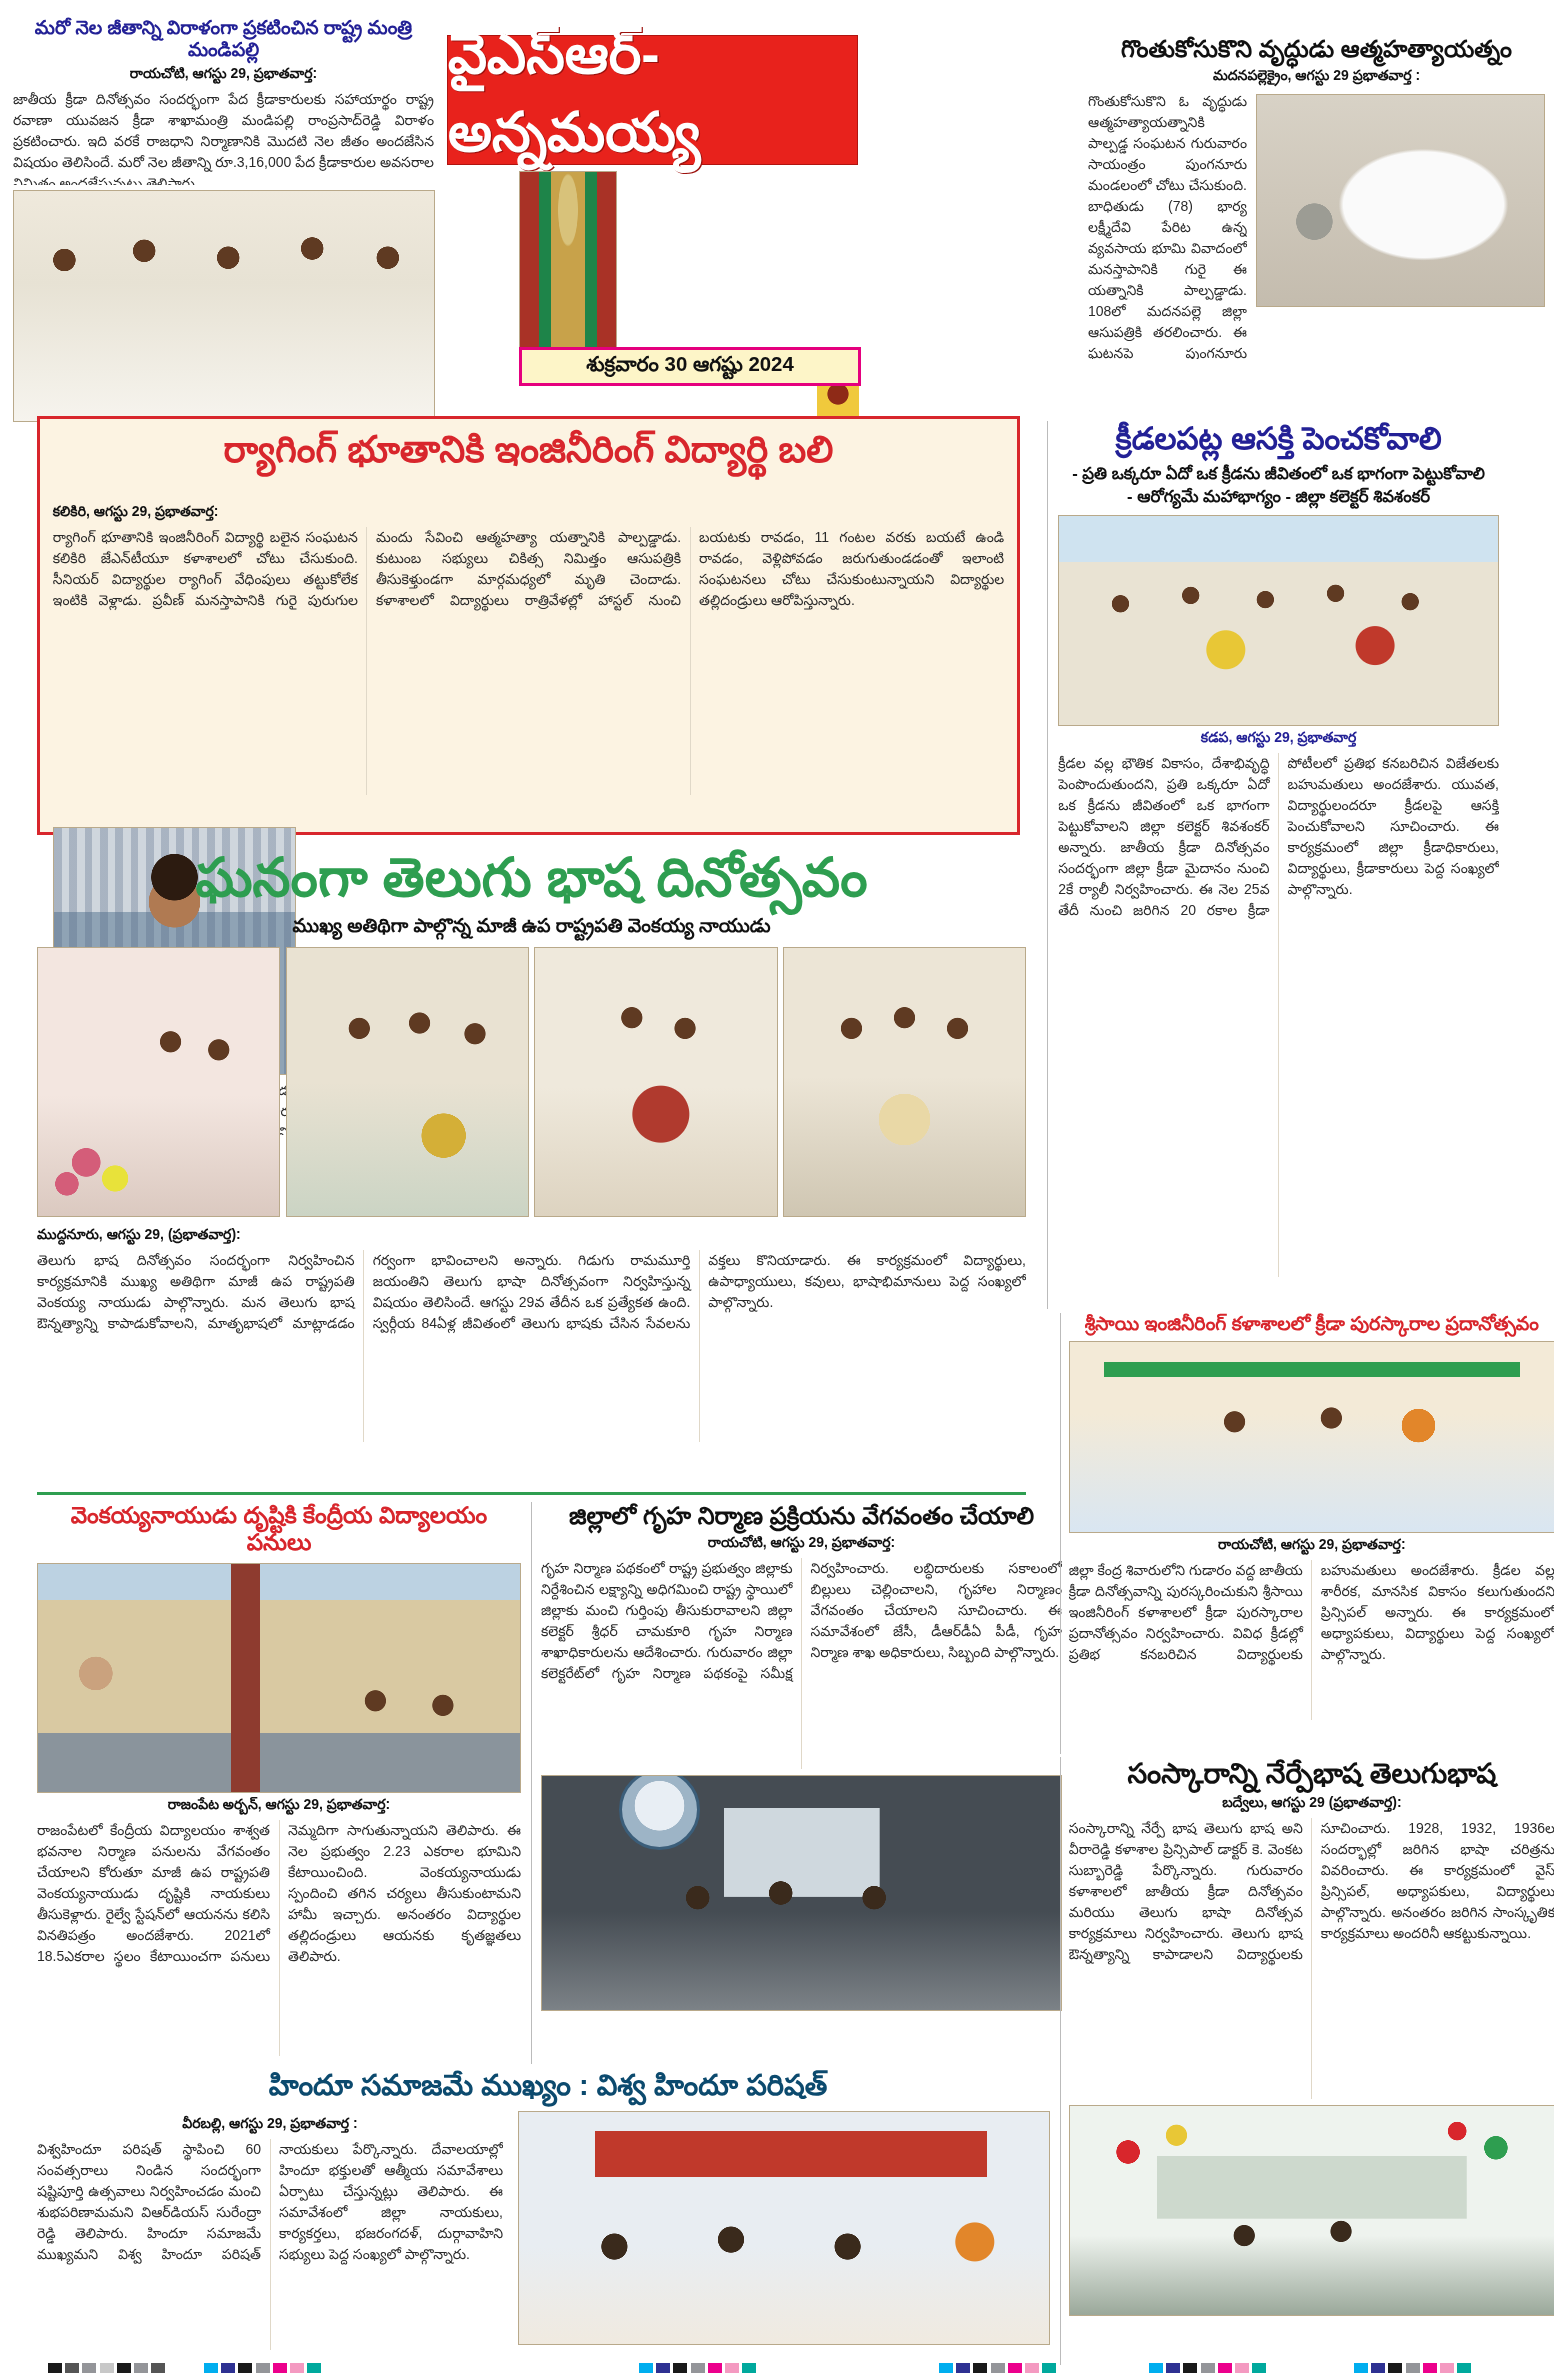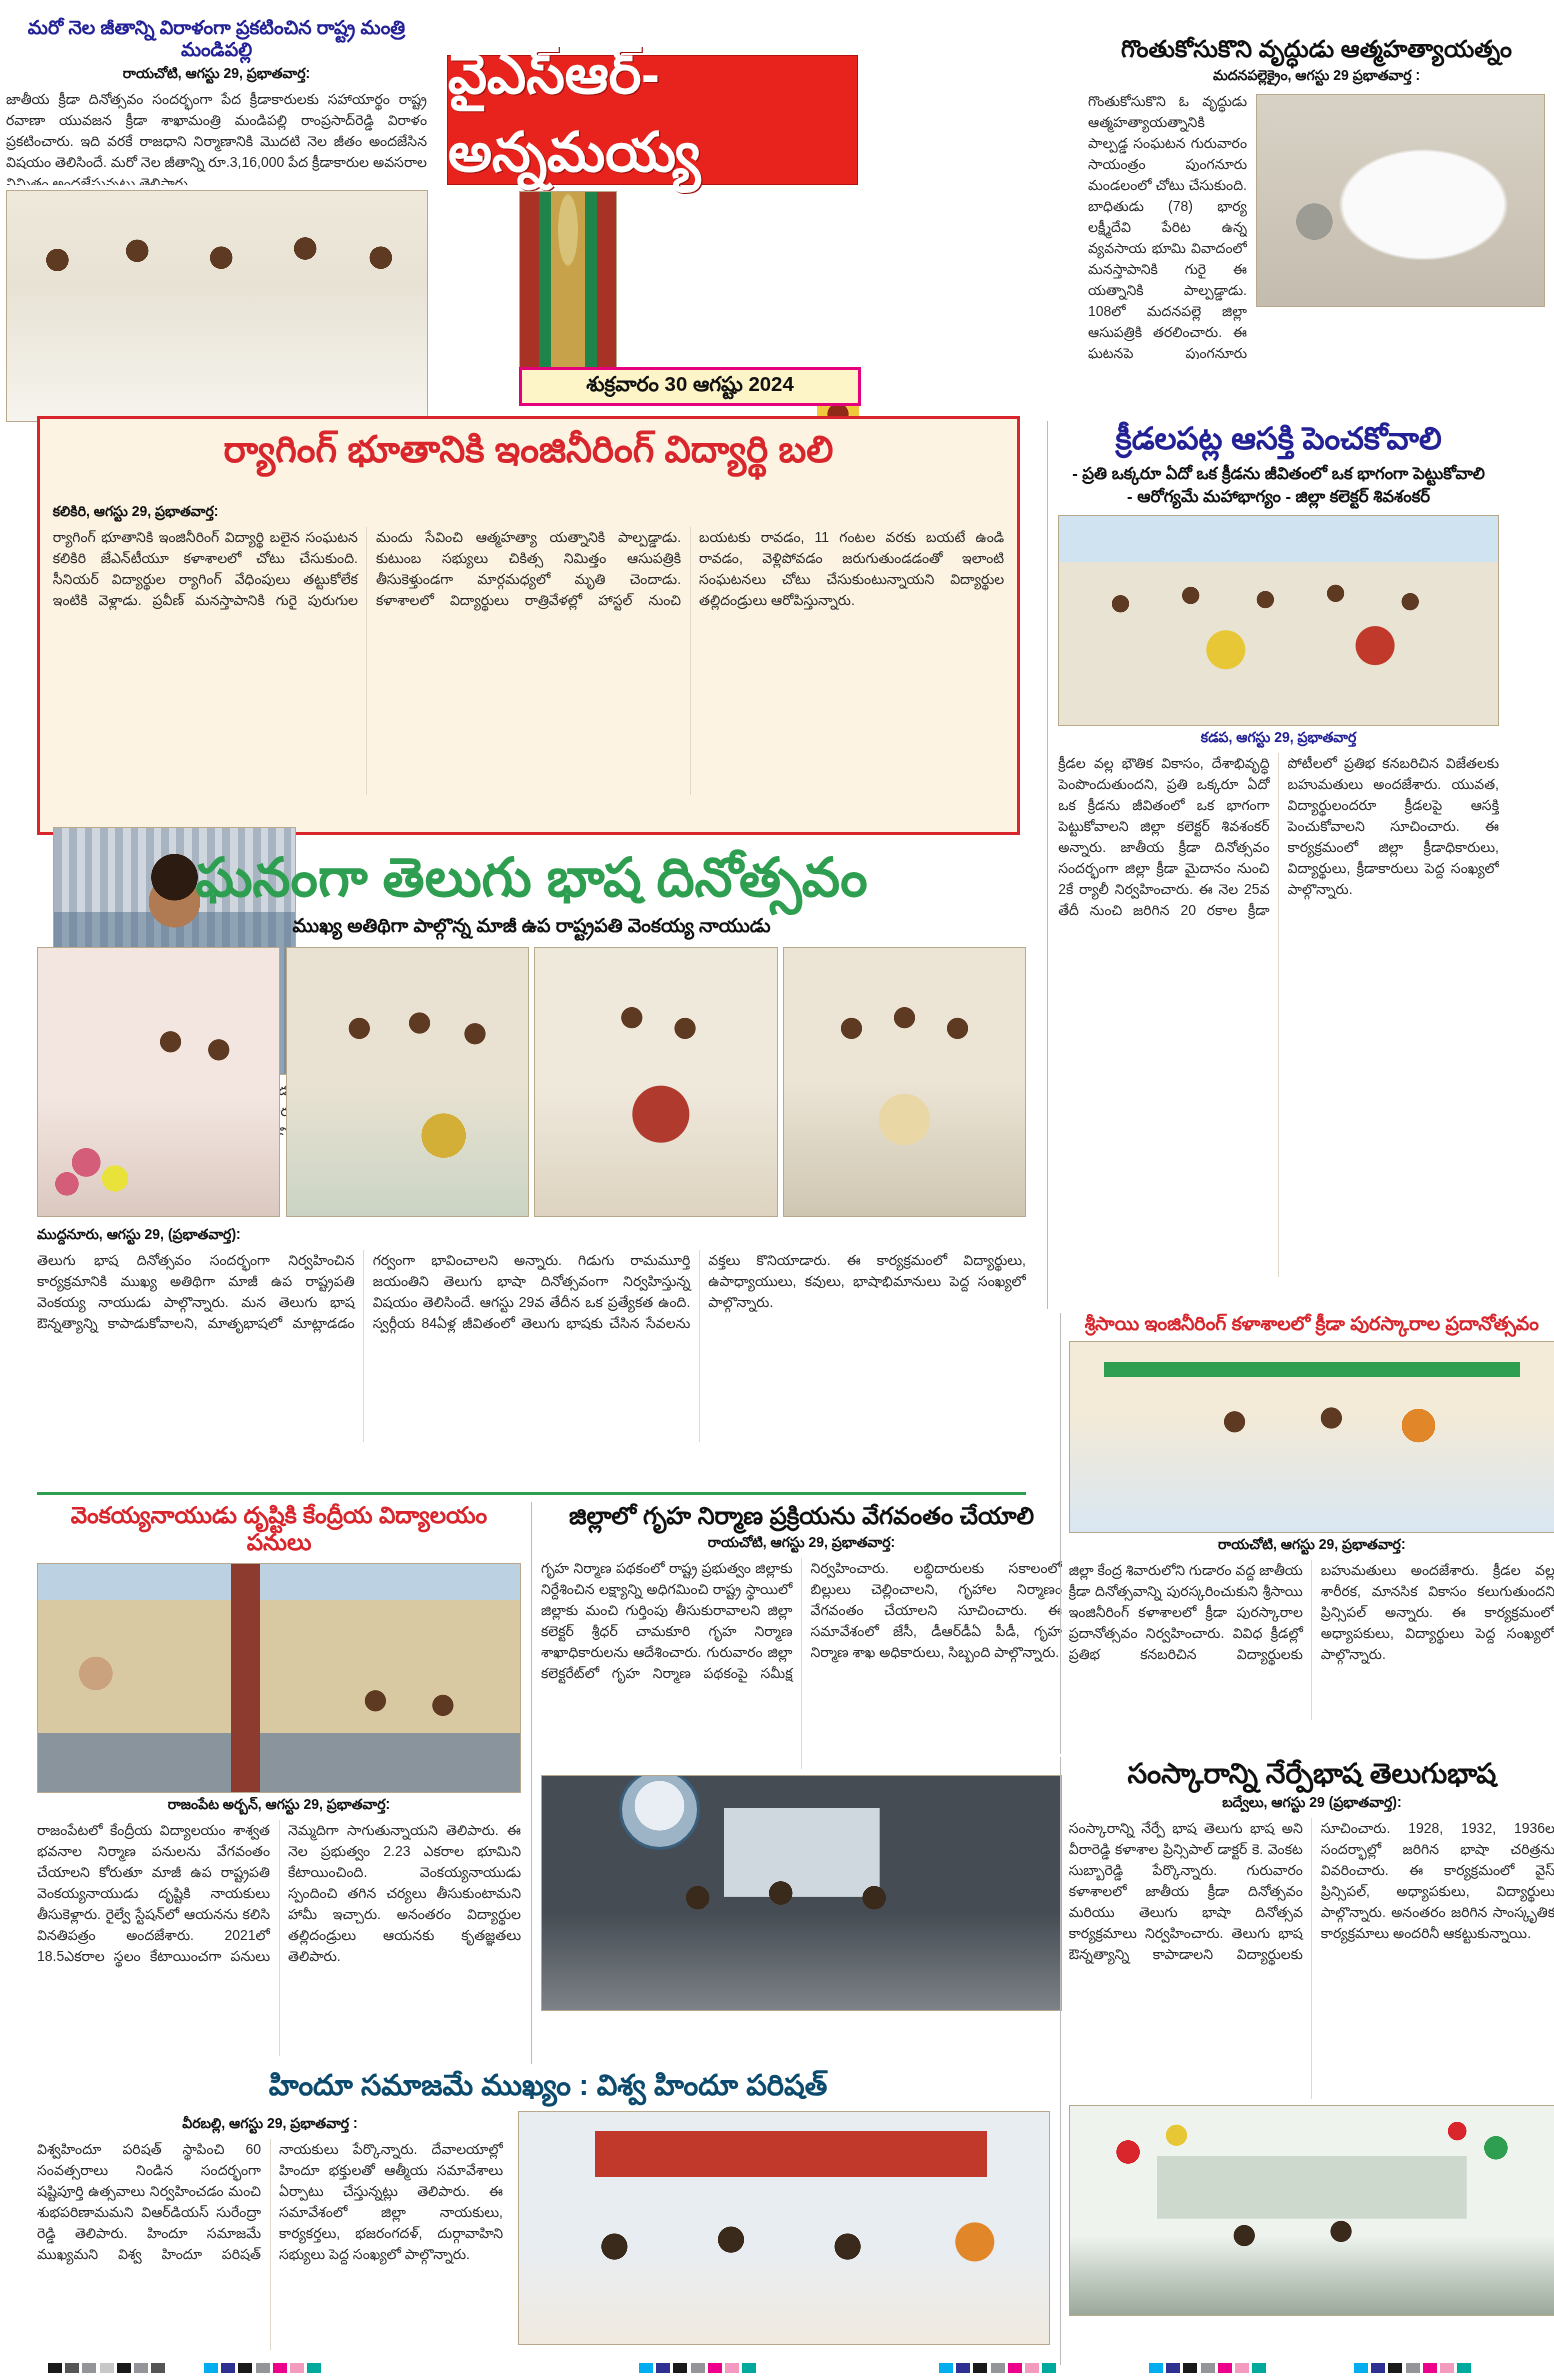--- a/index.html
+++ b/index.html
@@ -23,34 +23,34 @@
   #ragbox{background:#fcf3e2;border:3.2px solid #d8262c;}
   .regrow{display:flex;gap:3.2px;}
   .regrow i{display:block;width:14px;height:10.2px;}
   .vr{border-left:0.6px solid #bbb;}
 </style>
 </head>
 <body>
 
 <div id="page">
 
-  <div class="abs" style="left:6px;top:16.6px;width:421px;height:397px;">
+  <div class="abs" style="left:13px;top:16.6px;width:421px;height:397px;">
     <div class="hl blue" style="font-size:19px;">మరో నెల జీతాన్ని విరాళంగా ప్రకటించిన రాష్ట్ర మంత్రి మండిపల్లి</div>
     <div class="dl">రాయచోటి, ఆగస్టు 29, ప్రభాతవార్త:</div>
     <div class="bodytext" style="height:96px;">జాతీయ క్రీడా దినోత్సవం సందర్భంగా పేద క్రీడాకారులకు సహాయార్థం రాష్ట్ర రవాణా యువజన క్రీడా శాఖామంత్రి మండిపల్లి రాంప్రసాద్‌రెడ్డి విరాళం ప్రకటించారు. ఇది వరకే రాజధాని నిర్మాణానికి మొదటి నెల జీతం అందజేసిన విషయం తెలిసిందే. మరో నెల జీతాన్ని రూ.3,16,000 పేద క్రీడాకారుల అవసరాల నిమిత్తం అందజేస్తున్నట్లు తెలిపారు.</div>
     <div class="photo" style="width:420px;height:230px;margin-top:5.1px;background:
       radial-gradient(circle at 12% 30%, #5f3a22 0 11px, transparent 11.5px),
       radial-gradient(circle at 31% 26%, #5f3a22 0 11px, transparent 11.5px),
       radial-gradient(circle at 51% 29%, #5f3a22 0 11px, transparent 11.5px),
       radial-gradient(circle at 71% 25%, #5f3a22 0 11px, transparent 11.5px),
       radial-gradient(circle at 89% 29%, #5f3a22 0 11px, transparent 11.5px),
       linear-gradient(180deg,#efe9dc 0%,#e7e2d4 40%,#f6f4ee 100%);"></div>
   </div>
 
-  <div class="abs" style="left:447px;top:40px;width:414px;height:383px;">
+  <div class="abs" style="left:447px;top:20px;width:414px;height:383px;">
     <div id="masthead-banner" class="abs" style="left:0;top:15.3px;width:409px;height:128px;">
       <span>వైఎస్ఆర్-అన్నమయ్య</span>
     </div>
     <div class="abs photo" style="left:72px;top:151px;width:96px;height:211px;background:
       radial-gradient(ellipse at 50% 18%, #d8c27a 0 14%, transparent 15%),
       linear-gradient(90deg,#a93226 0 20%, #1e8449 20% 32%, #c8a24a 32% 68%, #1e8449 68% 80%, #a93226 80% 100%),
       linear-gradient(180deg,#6e4a1e,#2f1f08);"></div>
     <div class="abs photo" style="left:370px;top:138px;width:42px;height:192px;border:none;background:
       radial-gradient(circle at 50% 12%, #8e2a17 0 10.2px, transparent 11px),
       linear-gradient(180deg,#f0c93c 0 28%, #e2862a 28% 55%, #c23b22 55% 80%, #8e2a17 100%);"></div>

